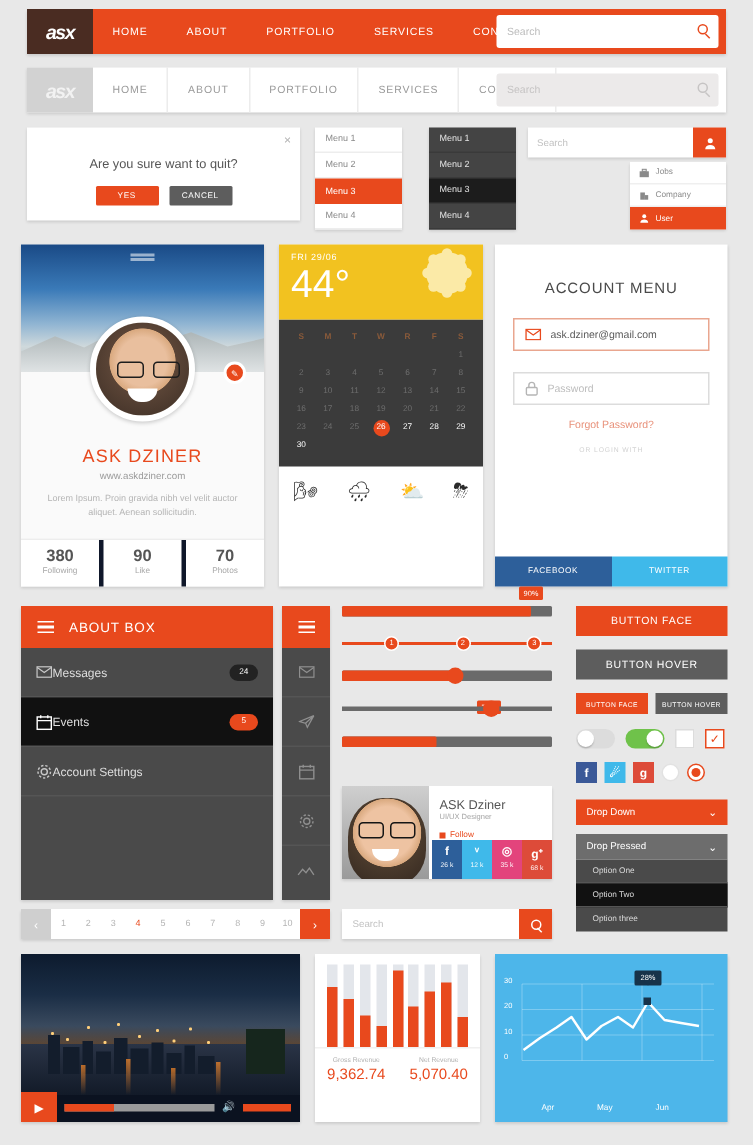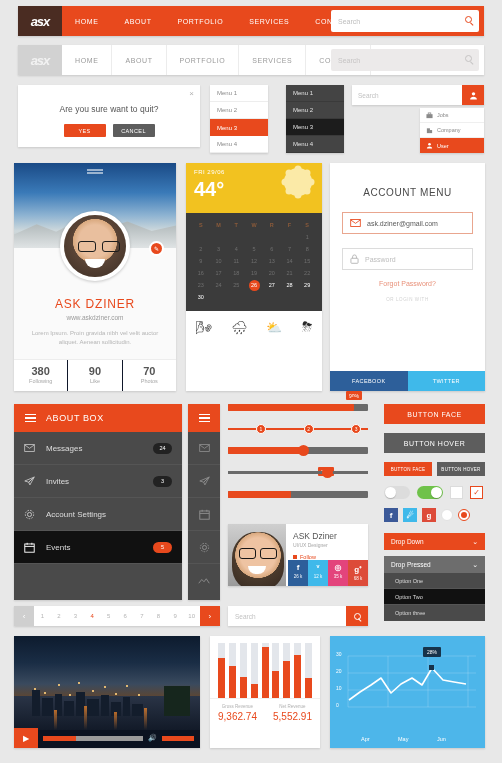--- a/index.html
+++ b/index.html
@@ -105,31 +105,31 @@
                 border-radius:50%; background:#e8491d; border:2px solid #fff;
                 display:flex; align-items:center; justify-content:center;
                 color:#fff; font-size:6px; }
   .prof-name { text-align:center; margin-top:49px; font-size:12px; color:#e8491d;
                letter-spacing:.8px; }
   .prof-url { text-align:center; font-size:6.5px; color:#9b9b9b; margin-top:3px; }
   .prof-bio { text-align:center; font-size:6px; color:#b5b5b5; line-height:9px;
               margin:8px 12px 0; }
   .prof-stats { position:absolute; bottom:0; left:0; right:0; height:32px;
                 display:flex; background:#fff; border-top:1px solid #ededed; }
-  .pstat { flex:1; text-align:center; padding-top:5px; border-right:1px solid #0f172a; }
+  .pstat { flex:1; text-align:center; padding-top:5px; border-right:3px solid #0f172a; }
   .pstat:last-child { border-right:0; }
   .pstat .n { font-size:11px; color:#555; font-weight:bold; }
   .pstat .l { font-size:5.5px; color:#a8a8a8; margin-top:1px; }
 
   
   .calwrap { position:absolute; left:186px; top:163px; width:136px; height:228px;
              background:#fff; }
   .cal-head { height:50px; background:#f2c220; color:#fff; padding:6px 8px; position:relative; }
   .cal-head .d { font-size:6px; letter-spacing:.5px; }
-  .cal-head .t { font-size:20px; font-weight:bold; line-height:26px; margin-top:1px; }
+  .cal-head .t { font-size:26px; font-weight:normal; line-height:26px; margin-top:1px; }
   .sun { position:absolute; right:10px; top:5px; width:28px; height:28px;
          border-radius:50%; background:#fbeaa7; box-shadow:
            0 -13px 0 -10.5px #fbeaa7, 0 13px 0 -10.5px #fbeaa7,
            -13px 0 0 -10.5px #fbeaa7, 13px 0 0 -10.5px #fbeaa7,
            -9px -9px 0 -10.5px #fbeaa7, 9px -9px 0 -10.5px #fbeaa7,
            -9px 9px 0 -10.5px #fbeaa7, 9px 9px 0 -10.5px #fbeaa7; }
   .cal-grid { background:#3b3b3b; padding:6px 6px 8px; }
   .cal-row { display:flex; }
   .cal-c { flex:1; text-align:center; font-size:5.5px; line-height:12px; color:#6e6e6e; }
   .cal-c.hd { color:#8a5a3a; font-weight:bold; }
@@ -159,21 +159,21 @@
   .soc-row { position:absolute; bottom:0; left:0; right:0; height:20px; display:flex; }
   .soc-row div { flex:1; display:flex; align-items:center; justify-content:center;
                  font-size:5.5px; color:#fff; letter-spacing:.4px; }
   .fb { background:#2d5f9a; } .tw { background:#3fb9ea; }
 
   
   .menubox { position:absolute; left:14px; top:404px; width:168px; height:196px; }
   .mb-head { height:28px; background:#e8491d; color:#fff; display:flex; align-items:center;
              gap:10px; padding-left:11px; font-size:9px; letter-spacing:.6px; }
   .mb-body { background:#4a4a4a; height:168px; }
-  .mb-item { height:33px; display:flex; align-items:center; gap:11px; padding:0 10px;
+  .mb-item { height:33px; display:flex; align-items:center; padding:0 10px;
              color:#dedede; font-size:8px; border-bottom:1px solid #555; }
   .mb-item.act { background:#111; }
   .mb-badge { margin-left:auto; min-width:19px; height:11px; border-radius:6px;
               background:#222; color:#fff; font-size:5.5px; display:flex;
               align-items:center; justify-content:center; padding:0 4px; }
   .mb-badge.or { background:#e8491d; }
   .menubox-sm { position:absolute; left:188px; top:404px; width:32px; height:196px; }
   .mbs-head { height:28px; background:#e8491d; display:flex; align-items:center;
               justify-content:center; color:#fff; }
   .mbs-body { background:#4a4a4a; height:168px; }
@@ -558,41 +558,34 @@
     </div>
     <div class="mb-body">
       <div class="mb-item">
         <svg width="11" height="8" viewBox="0 0 16 12">
             <rect x=".8" y=".8" width="14.4" height="10.4" fill="none" stroke="#c8c8c8" stroke-width="1.2"></rect>
             <path d="M1 1.5l7 5 7-5" fill="none" stroke="#c8c8c8" stroke-width="1.2"></path>
           </svg>
         <span>Messages</span>
         <span class="mb-badge">24</span>
       </div>
-      <div class="mb-item">
-        <svg width="11" height="10" viewBox="0 0 14 12">
-            <path d="M13 1L1 6l5 1.5L13 1 7.5 11 6 7.5z" fill="none" stroke="#c8c8c8" stroke-width="1.1"></path>
-          </svg>
-        <span>Invites</span>
-        <span class="mb-badge">3</span>
-      </div>
-      <div class="mb-item">
-        <svg width="11" height="11" viewBox="0 0 14 14">
-            <circle cx="7" cy="7" r="2.6" fill="none" stroke="#c8c8c8" stroke-width="1.2"></circle>
-            <circle cx="7" cy="7" r="5.3" fill="none" stroke="#c8c8c8" stroke-width="1.2" stroke-dasharray="2 1.6"></circle>
-          </svg>
-        <span>Account Settings</span>
-      </div>
       <div class="mb-item act">
         <svg width="11" height="11" viewBox="0 0 14 14">
             <rect x="1" y="2.5" width="12" height="10.5" fill="none" stroke="#fff" stroke-width="1.2"></rect>
             <path d="M1 5.6h12M4 1v2.5M10 1v2.5" stroke="#fff" stroke-width="1.2"></path>
           </svg>
         <span>Events</span>
         <span class="mb-badge or">5</span>
+      </div>
+      <div class="mb-item">
+        <svg width="11" height="11" viewBox="0 0 14 14">
+            <circle cx="7" cy="7" r="2.6" fill="none" stroke="#c8c8c8" stroke-width="1.2"></circle>
+            <circle cx="7" cy="7" r="5.3" fill="none" stroke="#c8c8c8" stroke-width="1.2" stroke-dasharray="2 1.6"></circle>
+          </svg>
+        <span>Account Settings</span>
       </div>
     </div>
   </div>
 
   <div class="menubox-sm shadow">
     <div class="mbs-head">
       <span class="burger">
           <i></i>
           <i></i>
           <i></i>
@@ -830,21 +823,21 @@
           <i style="height:36%"></i>
         </div>
     </div>
     <div class="rev-row">
       <div class="rev">
         <div class="l">Gross Revenue</div>
         <div class="v">9,362.74</div>
       </div>
       <div class="rev">
         <div class="l">Net Revenue</div>
-        <div class="v">5,552.91</div>
+        <div class="v">5,070.40</div>
       </div>
     </div>
   </div>
 
   <div class="linecard shadow">
     <div class="lc-inner">
       <div class="lc-yl" style="top:58px">0</div>
       <div class="lc-yl" style="top:41px">10</div>
       <div class="lc-yl" style="top:24px">20</div>
       <div class="lc-yl" style="top:7px">30</div>

